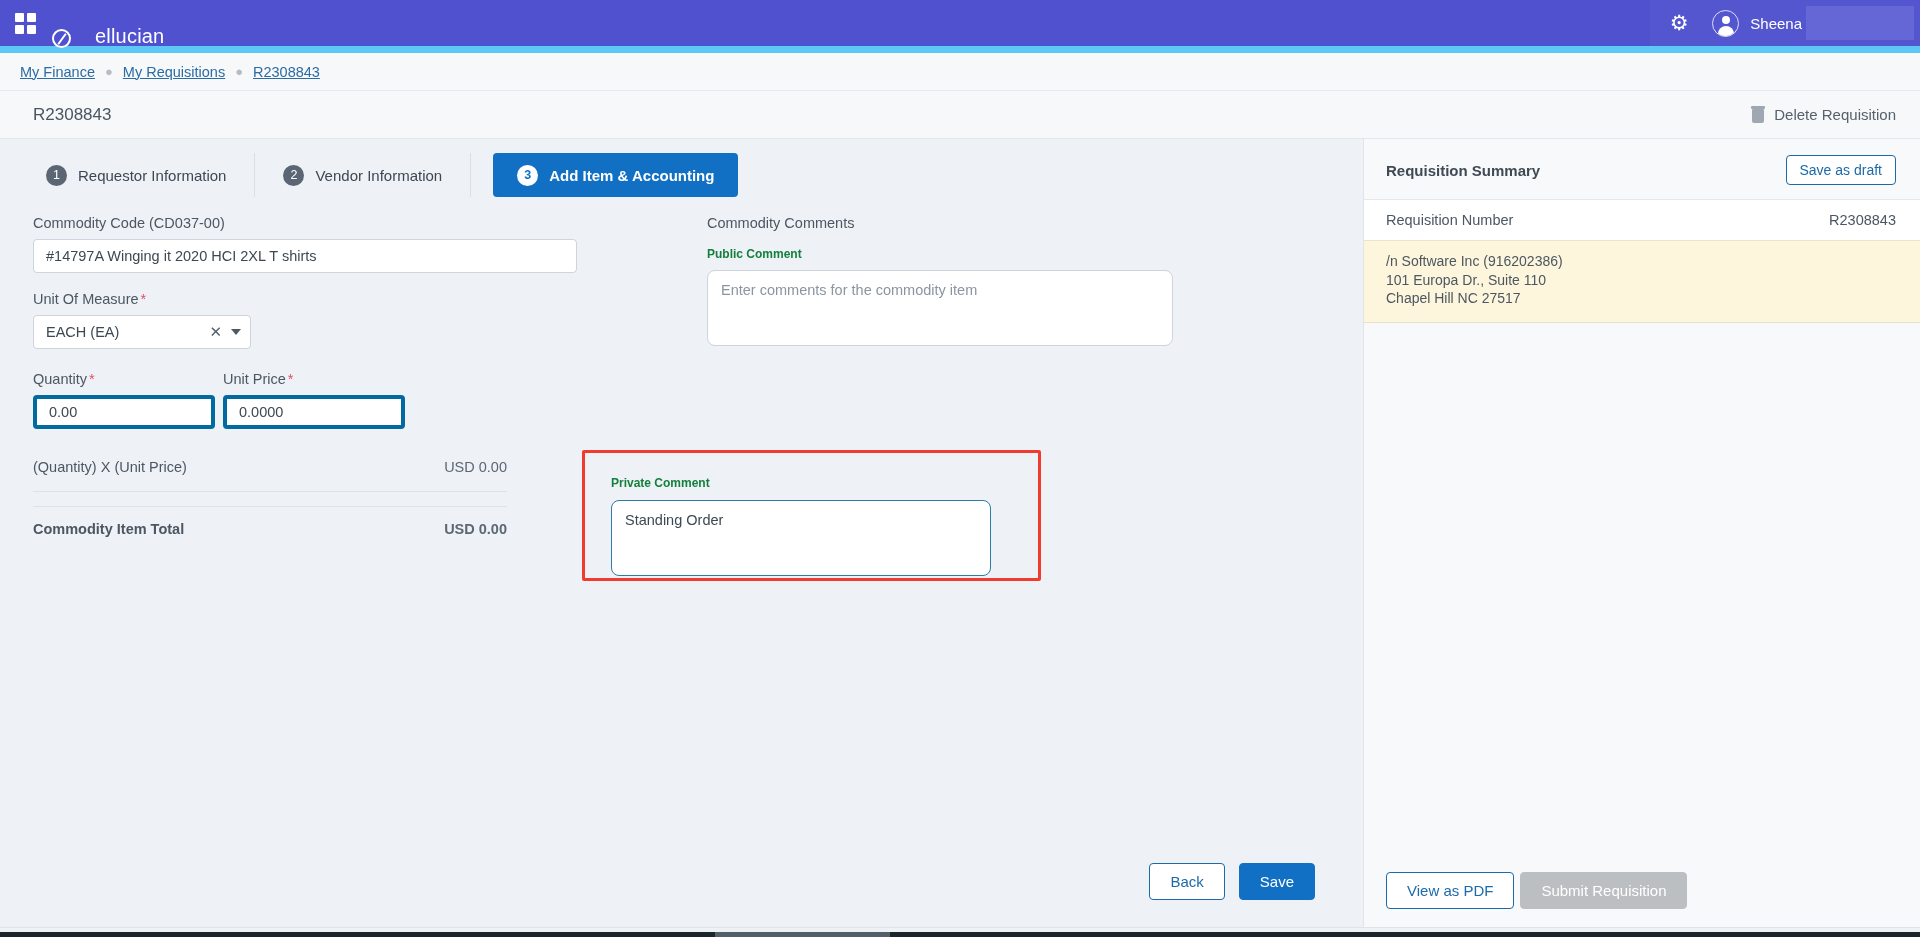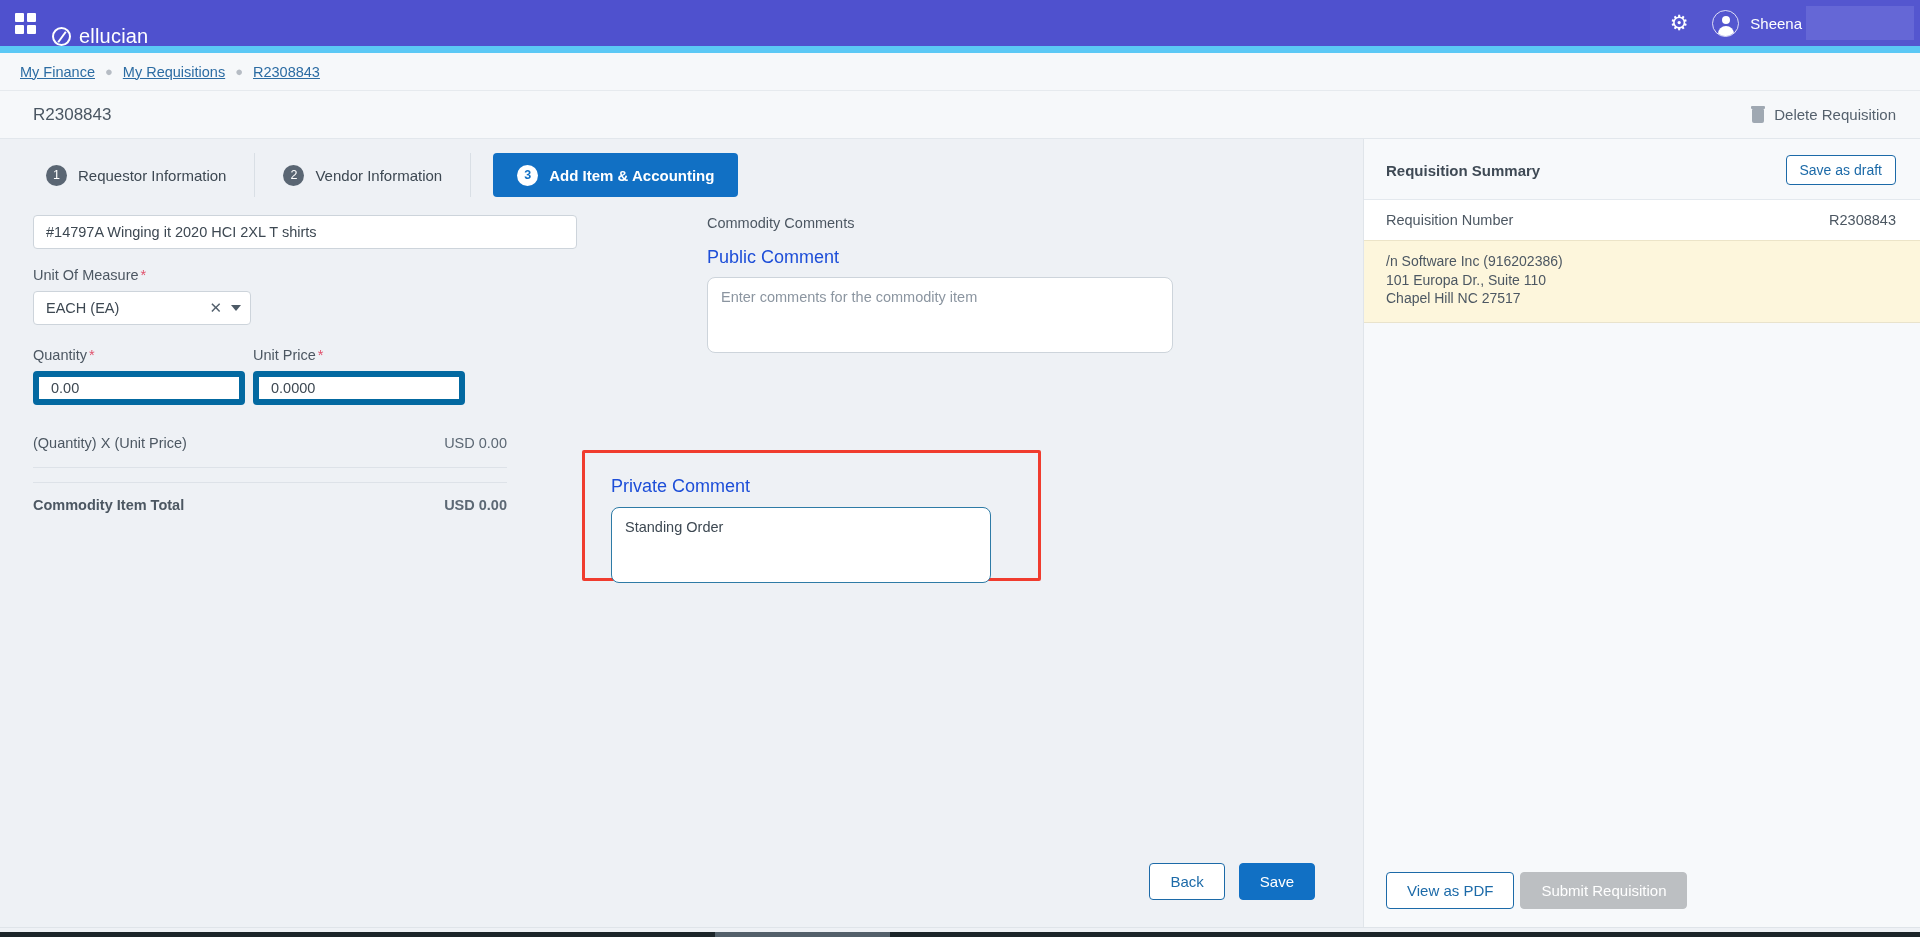--- a/index.html
+++ b/index.html
@@ -26,21 +26,21 @@
     grid-template-columns: 9px 9px;
     grid-template-rows: 9px 9px;
     gap: 3px;
     align-content: center;
     justify-content: center;
     cursor: pointer;
     margin-right: 14px;
   }
   .grid-icon i { background: #ffffff; display: block; border-radius: 1px; }
 
-  .brand { display: flex; align-items: center; gap: 8px; cursor: pointer; margin-top: 27px; }
+  .brand { display: flex; align-items: flex-end; gap: 24px; cursor: pointer; margin-top: 27px; }
   .brand-mark {
     width: 19px; height: 19px;
     border: 2px solid #fff;
     border-radius: 50%;
     position: relative;
   }
   .brand-mark::after {
     content: "";
     position: absolute;
     left: 50%; top: 50%;
@@ -254,22 +254,22 @@
   .sel-caret {
     width: 0; height: 0;
     border-left: 5px solid transparent;
     border-right: 5px solid transparent;
     border-top: 6px solid #4d5a66;
     cursor: pointer;
   }
 
   .two-col { display: flex; gap: 8px; }
   .small-input {
-    width: 212px; height: 34px;
-    border: 6px solid #0369a1;
+    width: 182px; height: 34px;
+    border: 4px solid #0369a1;
     border-radius: 4px;
     background: #fff;
     font-size: 14.5px;
     color: #3d4852;
     padding: 0 12px;
     font-family: "Liberation Sans", sans-serif;
   }
 
   .total-row {
     width: 474px;
@@ -279,21 +279,21 @@
     font-size: 14.5px;
     color: #4c5762;
     margin-top: 30px;
   }
   .total-row .amt { color: #5c6874; }
   .hr-line { width: 474px; border-top: 1px solid #dde2e8; margin-top: 16px; }
   .total-row.bold { font-weight: bold; margin-top: 17px; }
 
   
   .sec-label { font-size: 14.5px; color: #4c5762; margin-bottom: 16px; }
-  .sub-label { font-size: 18px; color: #1d4ed8; margin-bottom: 9px; display:block; }
+  .sub-label { font-size: 12px; color: #15803d; margin-bottom: 9px; display:block;font-weight:bold; }
   .comment-box {
     width: 466px; height: 76px;
     border: 1px solid #cdd4db;
     border-radius: 8px;
     background: #fff;
     font-size: 14.5px;
     color: #3d4852;
     padding: 11px 13px;
     resize: none;
     font-family: "Liberation Sans", sans-serif;
@@ -456,20 +456,21 @@
       <div class="step active">
         <span class="step-num">3</span>
         <span>Add Item &amp; Accounting</span>
       </div>
     </div>
 
     <div class="form-row">
 
       <div class="form-left">
 
+        <label class="fld-label">Commodity Code (CD037-00)</label>
         <input class="txt-input" value="#14797A Winging it 2020 HCI 2XL T shirts" style="">
 
         <div style="height:18px"></div>
 
         <label class="fld-label">
           <span>Unit Of Measure</span><span class="req-star">*</span>
         </label>
         <div class="sel-wrap">
           <span class="sel-value">EACH (EA)</span>
           <span class="sel-clear">✕</span>

